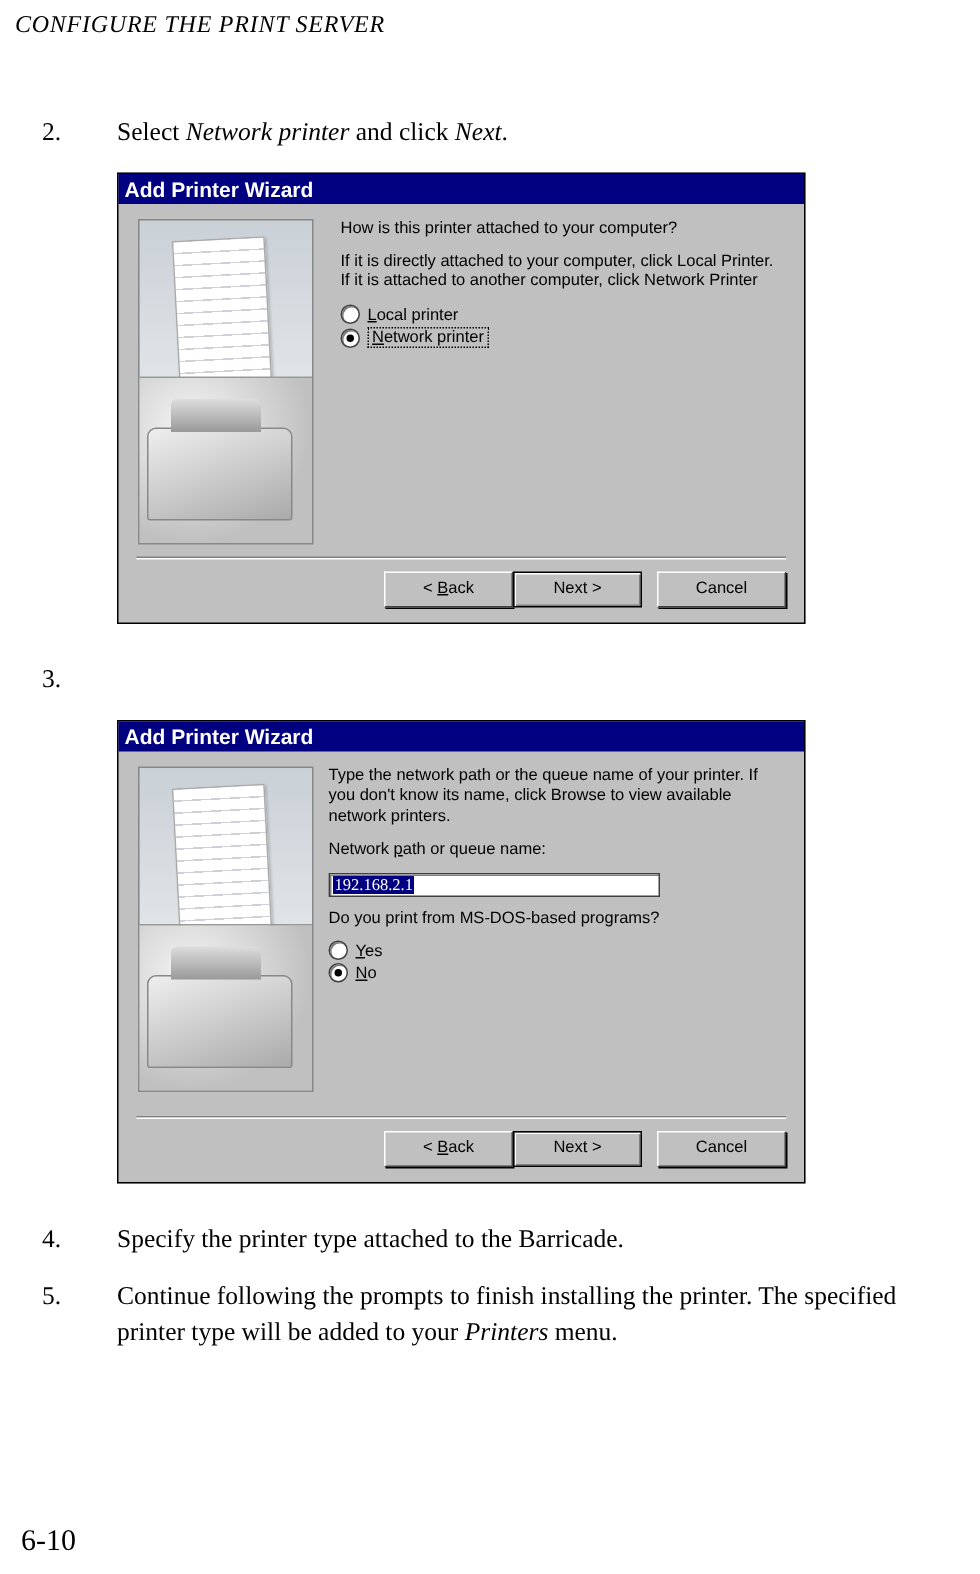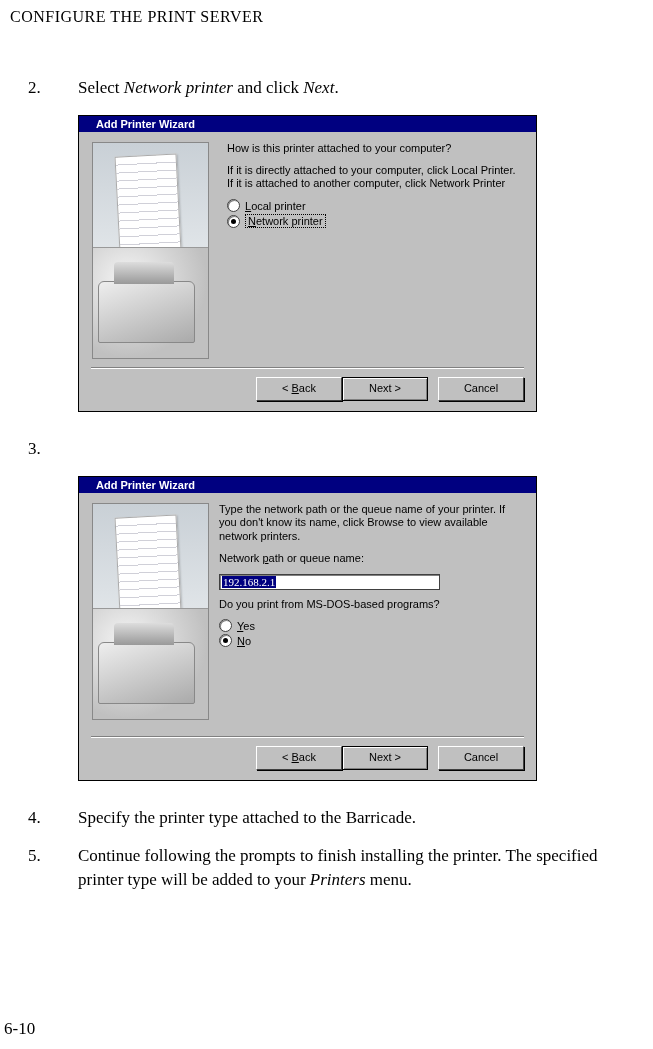--- a/index.html
+++ b/index.html
@@ -7,20 +7,21 @@
     padding: 0;
     font-family: Georgia, 'Times New Roman', serif;
     width: 653px;
     height: 1049px;
     background: #fff;
     color: #000;
     position: relative;
   }
   .page-header {
     font-family: Georgia, serif;
+    font-style: italic;
     font-variant: small-caps;
     font-size: 16px;
     letter-spacing: 0.5px;
     padding: 8px 0 0 10px;
   }
   .content {
     padding: 50px 10px 0 10px;
   }
   .step {
     display: flex;
@@ -45,22 +46,22 @@
     border: 1px solid #000;
     background: #c0c0c0;
     font-family: "MS Sans Serif", Tahoma, Arial, sans-serif;
     font-size: 11px;
     margin-bottom: 25px;
   }
   .titlebar {
     background: #000080;
     color: #fff;
     font-weight: bold;
-    padding: 2px 17px;
-    font-size: 11px;
+    padding: 2px 4px;
+    font-size: 14px;
     display: flex;
     justify-content: space-between;
   }
   .wiz-body {
     display: flex;
     padding: 10px 12px 4px 13px;
     min-height: 215px;
   }
   .wiz-image {
     width: 115px;
@@ -192,23 +193,23 @@
     text-align: center;
   }
   .browse-row {
     display: flex;
     justify-content: flex-end;
     padding-right: 24px;
     margin-bottom: 12px;
   }
   .page-num {
     position: absolute;
-    left: 4px;
+    left: 14px;
     bottom: 10px;
-    font-size: 17px;
+    font-size: 20px;
   }
 </style>
 </head>
 <body>
 
 <div class="page-header">CONFIGURE THE PRINT SERVER</div>
 
 <div class="content">
 
   <div class="step">

